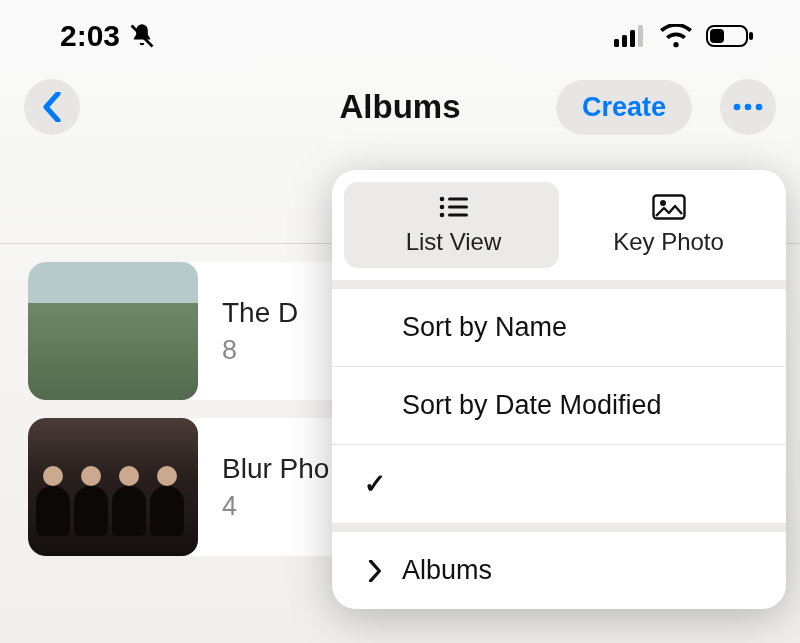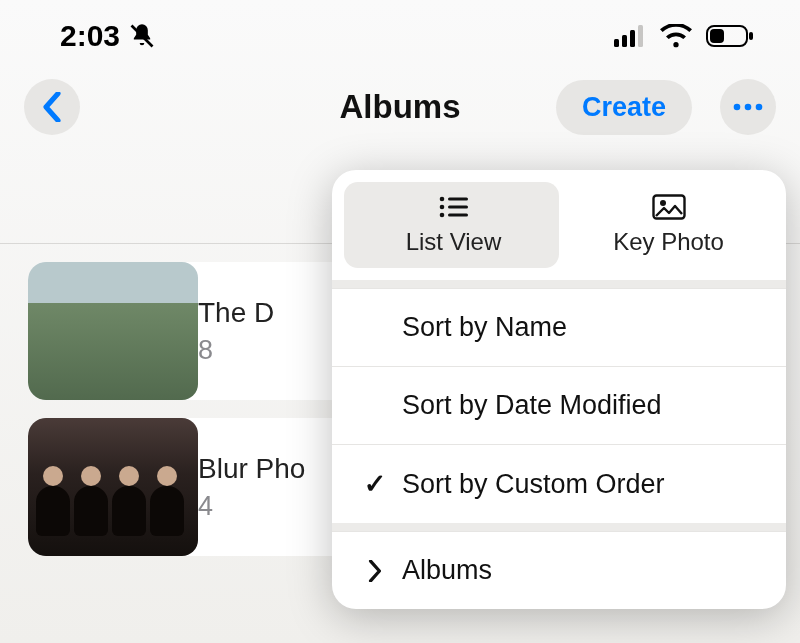--- a/index.html
+++ b/index.html
@@ -24,21 +24,21 @@
   .pill { display:inline-block; background:#007aff; color:#fff; font-weight:600; font-size:25px; padding:10px 26px; border-radius:30px; margin-left:170px;}
 
   
   .content { padding: 18px 28px; }
   .album-row { display:flex; align-items:center; background:#fff; border-radius:18px; height:138px; margin-bottom:18px; overflow:hidden;}
   .thumb { width:170px; height:100%; border-radius:16px; background:#555; flex:none; }
   .thumb.aerial { background: linear-gradient(to bottom, #b8c9cc 0%, #b8c9cc 30%, #6f8867 30%, #526a4e 100%); }
   .thumb.people { background: linear-gradient(to bottom, #4a3b38 0%, #2a211f 40%, #14100e 100%); position:relative; }
   .silh { position:absolute; bottom:20px; width:34px; height:50px; background:#0c0806; border-radius:16px 16px 6px 6px; }
   .silh.h::after { content:""; position:absolute; top:-20px; left:50%; transform:translateX(-50%); width:20px; height:20px; border-radius:50%; background:#caa98f; }
-  .album-text { }
+  .album-text { padding-left:24px; }
   .album-title { font-size:28px; color:#222; font-weight:400; }
   .album-count { font-size:27px; color:#8a8a8e; margin-top:6px; }
 
   
   .popover { position:absolute; top:170px; right:14px; width:454px; background:#fff; border-radius:24px; box-shadow:0 8px 44px rgba(0,0,0,0.25); overflow:hidden; }
   .seg { display:flex; padding:12px; gap:0; border-bottom:8px solid #ecebe9; }
   .seg-btn { flex:1; text-align:center; padding:10px 0 12px 4px; cursor:pointer; border-radius:14px; }
   .seg-btn.active { background:#ebeae8; }
   .seg-icon { height:30px; display:flex; align-items:center; justify-content:center; margin-bottom:6px;}
   .seg-label { font-size:24px; color:#222; }
@@ -167,21 +167,20 @@
     <div class="menu-item">
       <span class="lead"></span>
       <span>Sort by Name</span>
     </div>
     <div class="menu-item">
       <span class="lead"></span>
       <span>Sort by Date Modified</span>
     </div>
     <div class="menu-item group-end">
       <span class="lead">✓</span>
-      <span>Sort by Custom Order</span>
     </div>
     <div class="menu-item">
       <span class="lead">
         <svg width="14" height="22" viewBox="0 0 12 20">
             <path d="M2 1l8 9-8 9" stroke="#111" stroke-width="3" fill="none" stroke-linecap="round" stroke-linejoin="round"></path>
           </svg>
       </span>
       <span>Albums</span>
     </div>
   </div>

